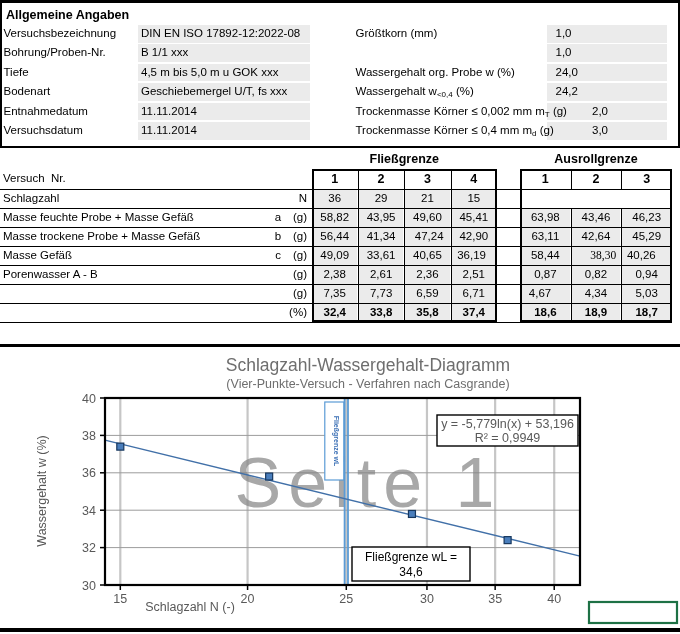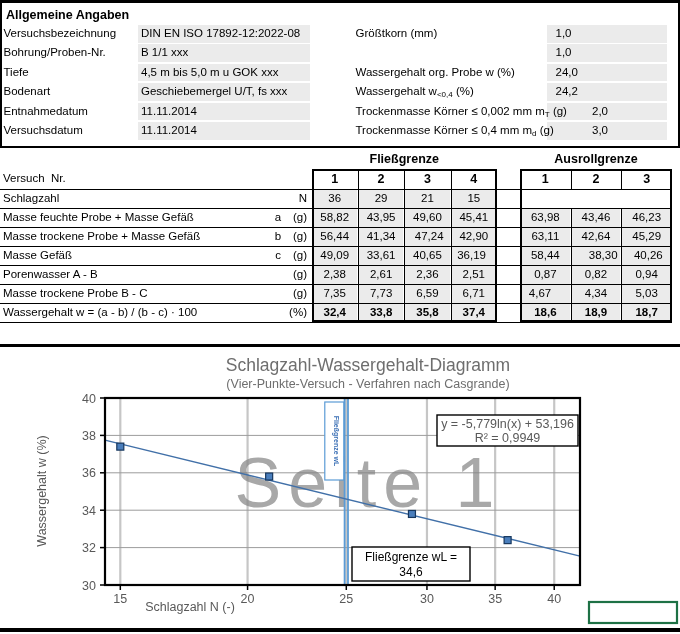--- a/index.html
+++ b/index.html
@@ -214,41 +214,39 @@
       <div class="tcell" style="left: 570.7px; top: 79px; width: 50.6px;">42,64</div>
       <div class="tcell" style="left: 621.3px; top: 79px; width: 50.7px;">45,29</div>
       <div class="rowlbl" style="top: 98px;">Masse Gefäß</div>
       <div class="letter" style="top: 98px;">c</div>
       <div class="unit" style="top: 98px;">(g)</div>
       <div class="tcell" style="left: 311.5px; top: 98px; width: 46.4px;">49,09</div>
       <div class="tcell" style="left: 357.9px; top: 98px; width: 46.4px;">33,61</div>
       <div class="tcell" style="left: 404.3px; top: 98px; width: 46.3px;">40,65</div>
       <div class="tcell" style="left: 450.6px; top: 98px; width: 42px;">36,19</div>
       <div class="tcell" style="left: 520px; top: 98px; width: 50.7px;">58,44</div>
-      <div class="tcell" style="left: 570.7px; top: 98px; width: 65px;">38,30</div>
-      <div class="tcell" style="left: 621.3px; top: 98px; width: 40px; padding-left: 7px;">40,26</div>
+      <div class="tcell" style="left: 570.7px; top: 98px; width: 65px; font-family: Liberation Serif, serif;">38,30</div>
+      <div class="tcell" style="left: 621.3px; top: 98px; width: 40px;">40,26</div>
       <div class="rowlbl" style="top: 117px;">Porenwasser A - B</div>
       <div class="unit" style="top: 117px;">(g)</div>
       <div class="tcell" style="left: 311.5px; top: 117px; width: 46.4px;">2,38</div>
       <div class="tcell" style="left: 357.9px; top: 117px; width: 46.4px;">2,61</div>
       <div class="tcell" style="left: 404.3px; top: 117px; width: 46.3px;">2,36</div>
       <div class="tcell" style="left: 450.6px; top: 117px; width: 46.4px;">2,51</div>
       <div class="tcell" style="left: 520px; top: 117px; width: 50.7px;">0,87</div>
       <div class="tcell" style="left: 570.7px; top: 117px; width: 50.6px;">0,82</div>
       <div class="tcell" style="left: 621.3px; top: 117px; width: 50.7px;">0,94</div>
-      <div class="rowlbl" style="top: 136px;">Masse trockene Probe B - C</div>
       <div class="unit" style="top: 136px;">(g)</div>
       <div class="tcell" style="left: 311.5px; top: 136px; width: 46.4px;">7,35</div>
       <div class="tcell" style="left: 357.9px; top: 136px; width: 46.4px;">7,73</div>
       <div class="tcell" style="left: 404.3px; top: 136px; width: 46.3px;">6,59</div>
       <div class="tcell" style="left: 450.6px; top: 136px; width: 46.4px;">6,71</div>
       <div class="tcell" style="left: 520px; top: 136px; width: 40px;">4,67</div>
       <div class="tcell" style="left: 570.7px; top: 136px; width: 50.6px;">4,34</div>
       <div class="tcell" style="left: 621.3px; top: 136px; width: 50.7px;">5,03</div>
-      <div class="rowlbl" style="top: 155px;">Wassergehalt w = (a - b) / (b - c) · 100</div>
       <div class="unit" style="top: 155px;">(%)</div>
       <div class="tcell bold" style="left: 311.5px; top: 155px; width: 46.4px;">32,4</div>
       <div class="tcell bold" style="left: 357.9px; top: 155px; width: 46.4px;">33,8</div>
       <div class="tcell bold" style="left: 404.3px; top: 155px; width: 46.3px;">35,8</div>
       <div class="tcell bold" style="left: 450.6px; top: 155px; width: 46.4px;">37,4</div>
       <div class="tcell bold" style="left: 520px; top: 155px; width: 50.7px;">18,6</div>
       <div class="tcell bold" style="left: 570.7px; top: 155px; width: 50.6px;">18,9</div>
       <div class="tcell bold" style="left: 621.3px; top: 155px; width: 50.7px;">18,7</div>
     </section>
   <div id="divider2"></div>

